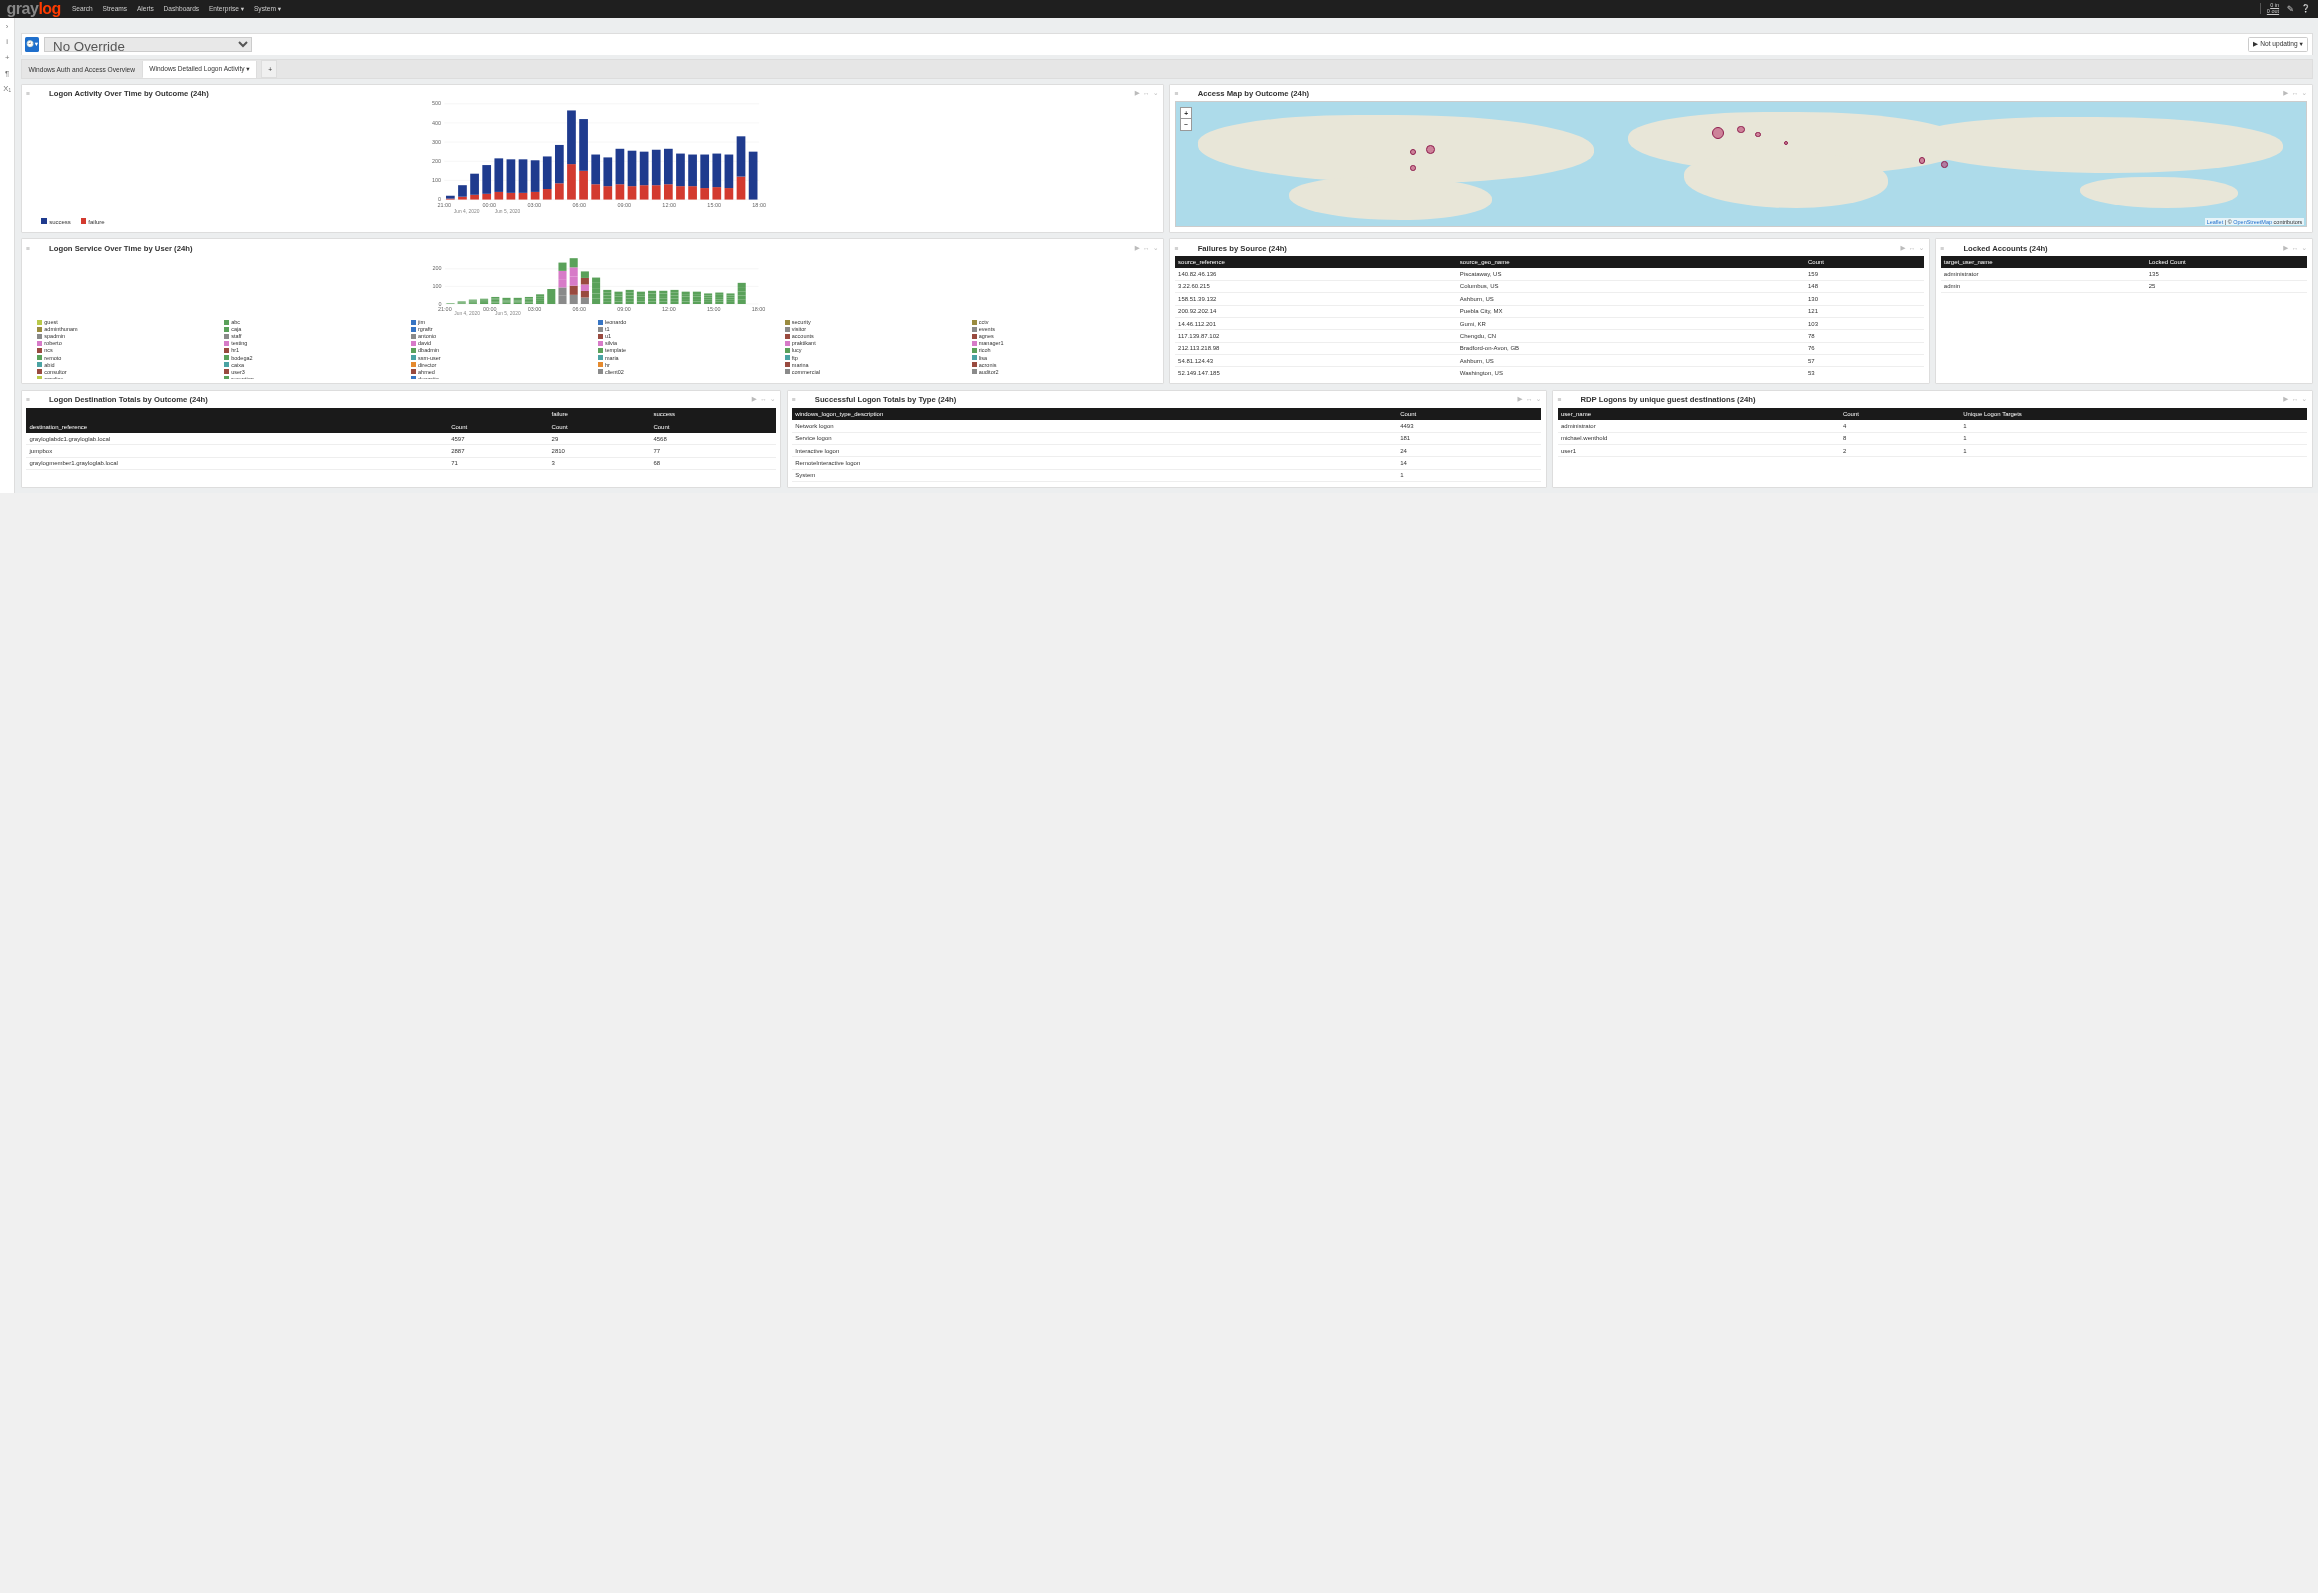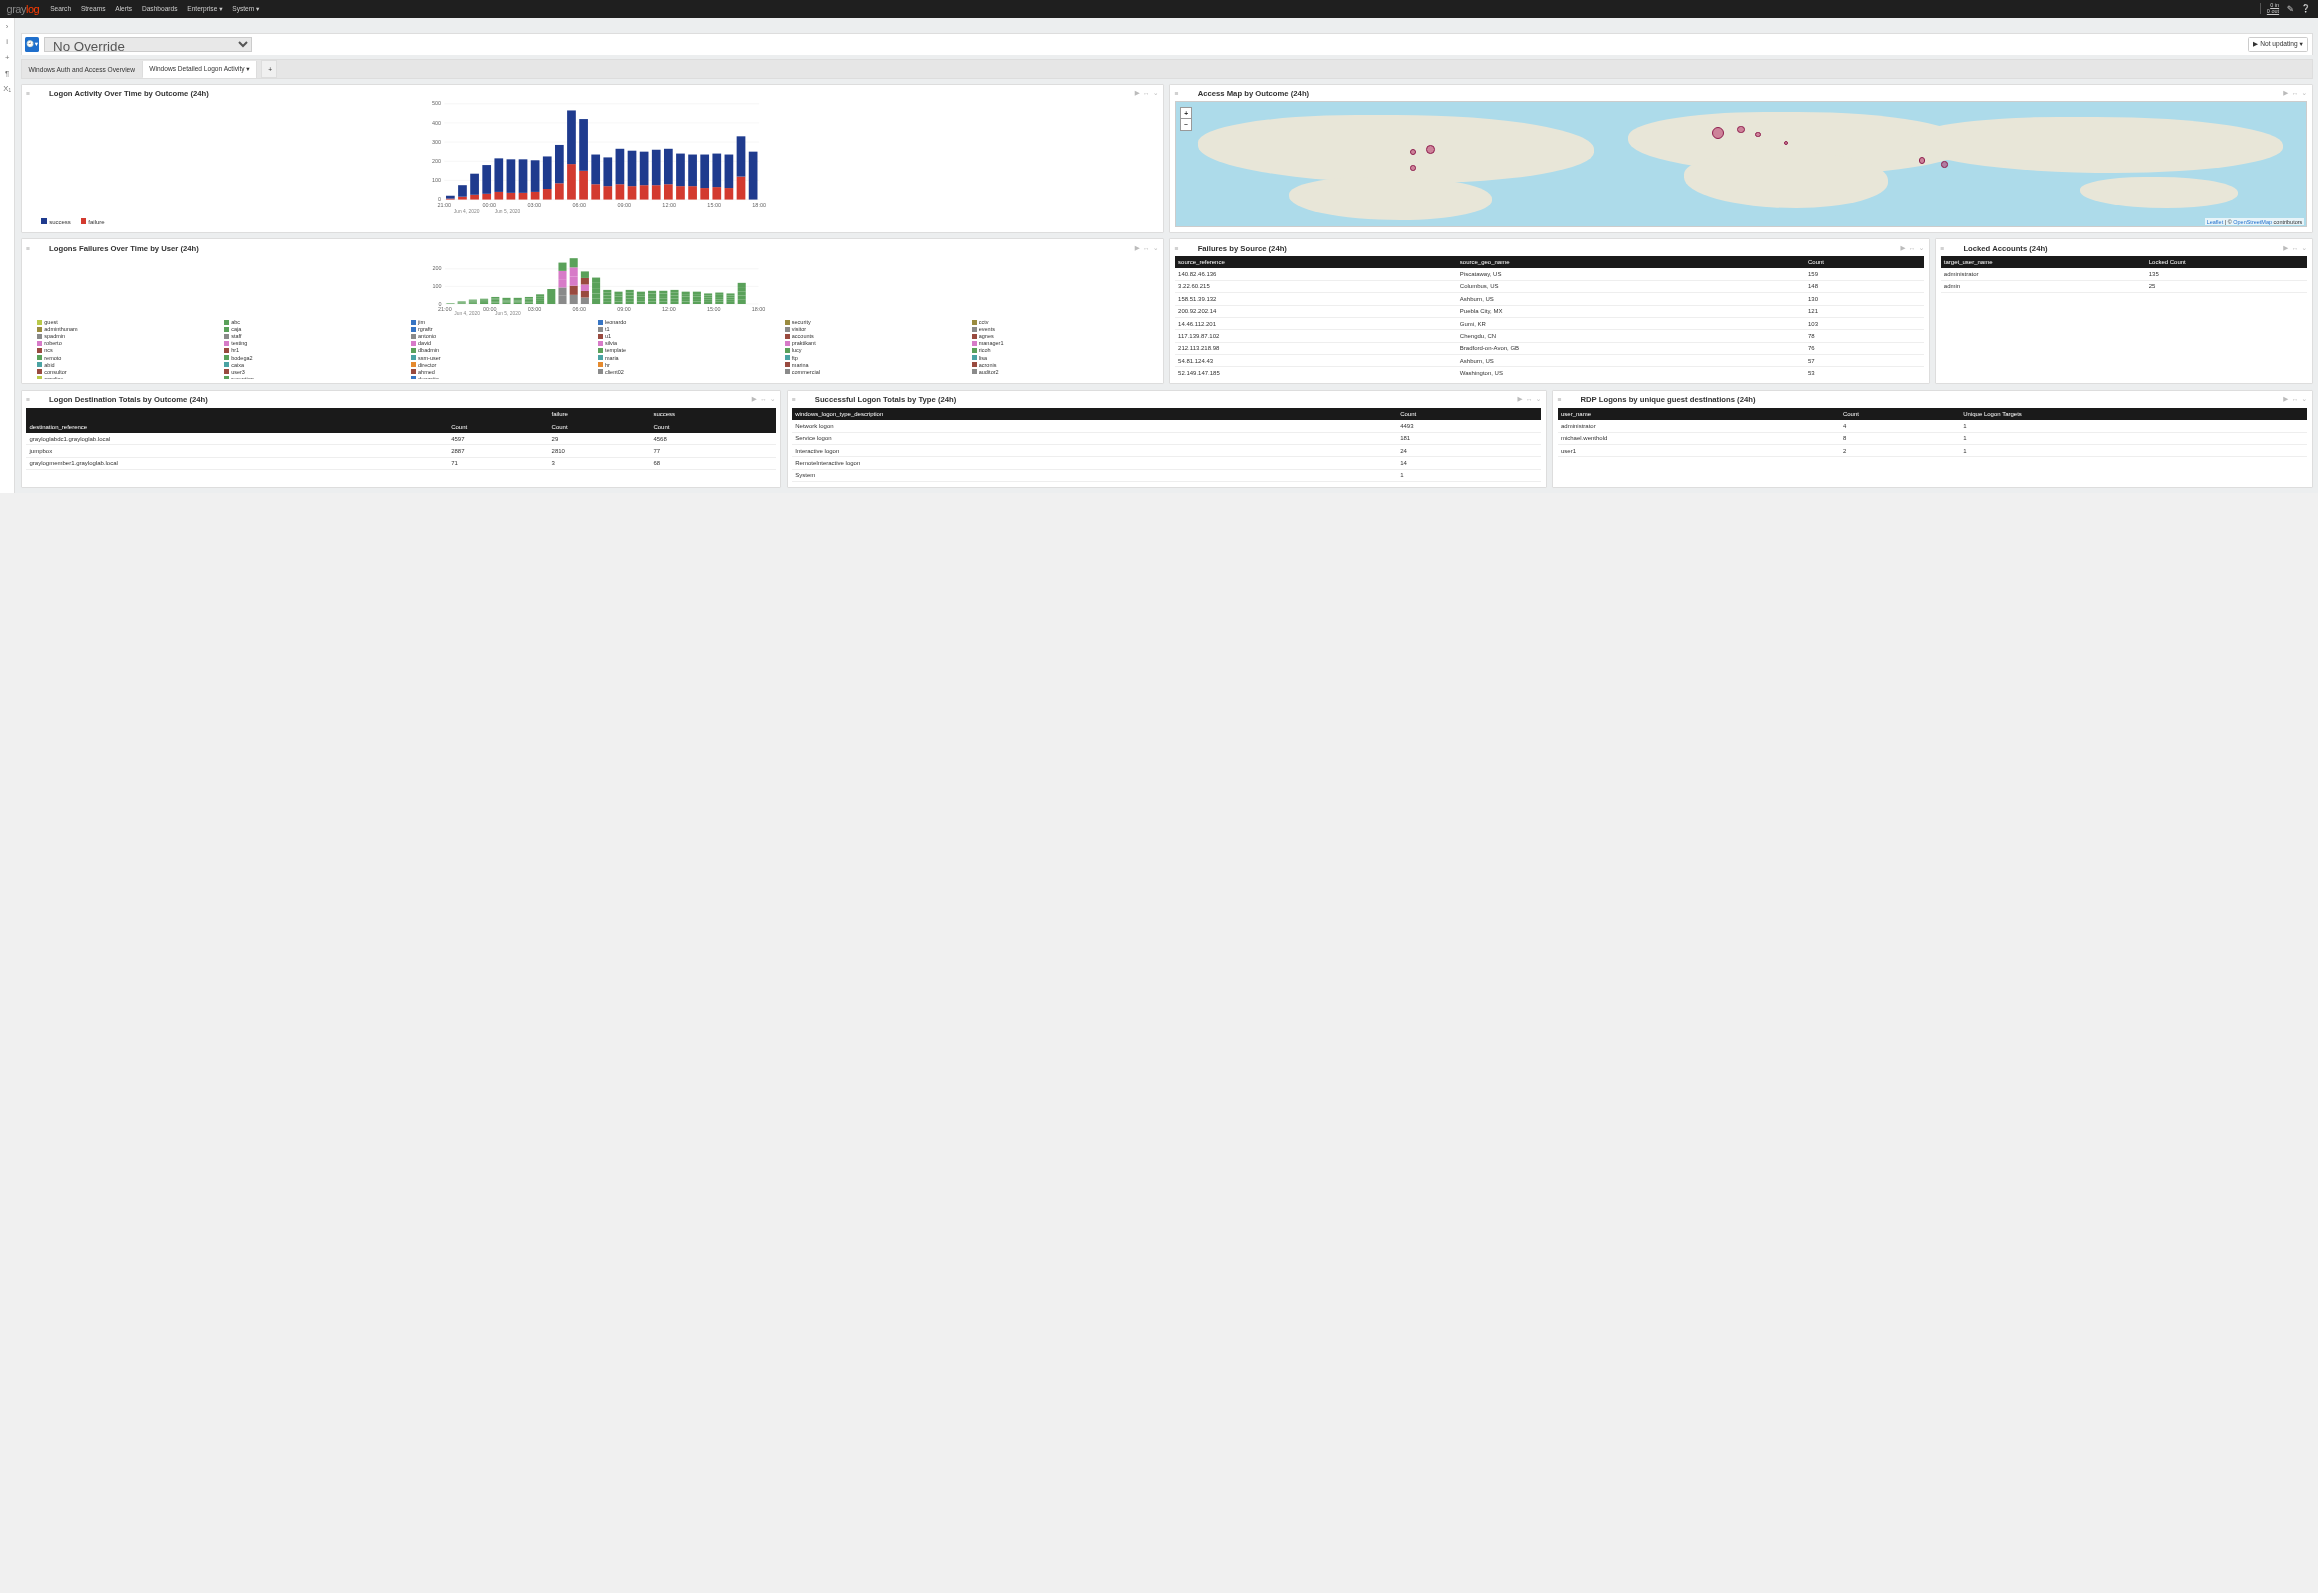--- a/index.html
+++ b/index.html
@@ -1,18 +1,18 @@
 <!DOCTYPE html>
 <html style="font-size:8.8px"><head>
 <meta charset="utf-8">
 <style>
 * { box-sizing: border-box; margin: 0; padding: 0; }
 body { font-family: -apple-system, Helvetica, Arial, sans-serif; font-size: 6.6px; background: #f0f0f0; color: #333; }
 .topbar { background: #1f1f1f; height: 17.5px; display: flex; align-items: center; padding: 0 6.6px; color: #ccc; }
-.logo { font-size: 11px; font-weight: normal; letter-spacing: -0.5px; }
+.logo { font-size: 16px; font-weight: bold; letter-spacing: -0.5px; }
 .logo .g1{color:#888;} .logo .g2{color:#ff3b00;}
 .nav-items { display: flex; gap: 9.8px; margin-left: 11px; font-size: 6.6px; }
 .nav-items span { cursor: pointer; }
 .nav-right { margin-left: auto; display: flex; align-items: center; gap: 7.7px; font-size: 6px; }
 .io-box { text-align:right; line-height:5.5px; font-size:5.5px; border-left:0.5px solid #555; padding-left:5.5px;}
 .io-box u{text-decoration:underline;}
 .main-wrap { display: flex; }
 .left-rail { width: 15.3px; background: #fff; border-right: 0.5px solid #ddd; padding-top: 4.4px; display: flex; flex-direction: column; align-items: center; gap: 6.6px; color: #777; }
 .left-rail span { font-size: 7.7px; cursor: pointer; }
 .content { flex: 1; padding: 5.5px; background: #eceeef; }
@@ -235,21 +235,21 @@
             <div class="map-dot" style="left: 51.5%; top: 26%; width: 5.5px; height: 5.5px; margin-left: -2.7px; margin-top: -2.7px;"></div>
             <div class="map-dot" style="left: 66%; top: 47%; width: 6.6px; height: 6.6px; margin-left: -3.3px; margin-top: -3.3px;"></div>
             <div class="map-dot" style="left: 68%; top: 50%; width: 6.6px; height: 6.6px; margin-left: -3.3px; margin-top: -3.3px;"></div>
             <div class="map-dot" style="left: 54%; top: 33%; width: 4.4px; height: 4.4px; margin-left: -2.2px; margin-top: -2.2px;"></div>
           </div>
       </div>
 
       <div class="panel" style="grid-column: span 6;">
         <div class="panel-head">
             <span class="drag-icon">≡</span>
-          <span class="panel-title">Logons Failures Over Time by User (24h)</span>
+          <span class="panel-title">Logon Service Over Time by User (24h)</span>
           </div>
         <div class="panel-icons">
             <span>▶</span>
             <span>↔</span>
             <span>⌄</span>
           </div>
         <svg id="chart-failures" width="100%" height="60" viewBox="0 0 620 110" style="font-size:12px">
             <line x1="40" x2="615" y1="88" y2="88" stroke="#eee"></line>
             <text x="34" y="91" text-anchor="end" font-size="10" fill="#666">0</text>
             <line x1="40" x2="615" y1="55.69230769230769" y2="55.69230769230769" stroke="#eee"></line>

